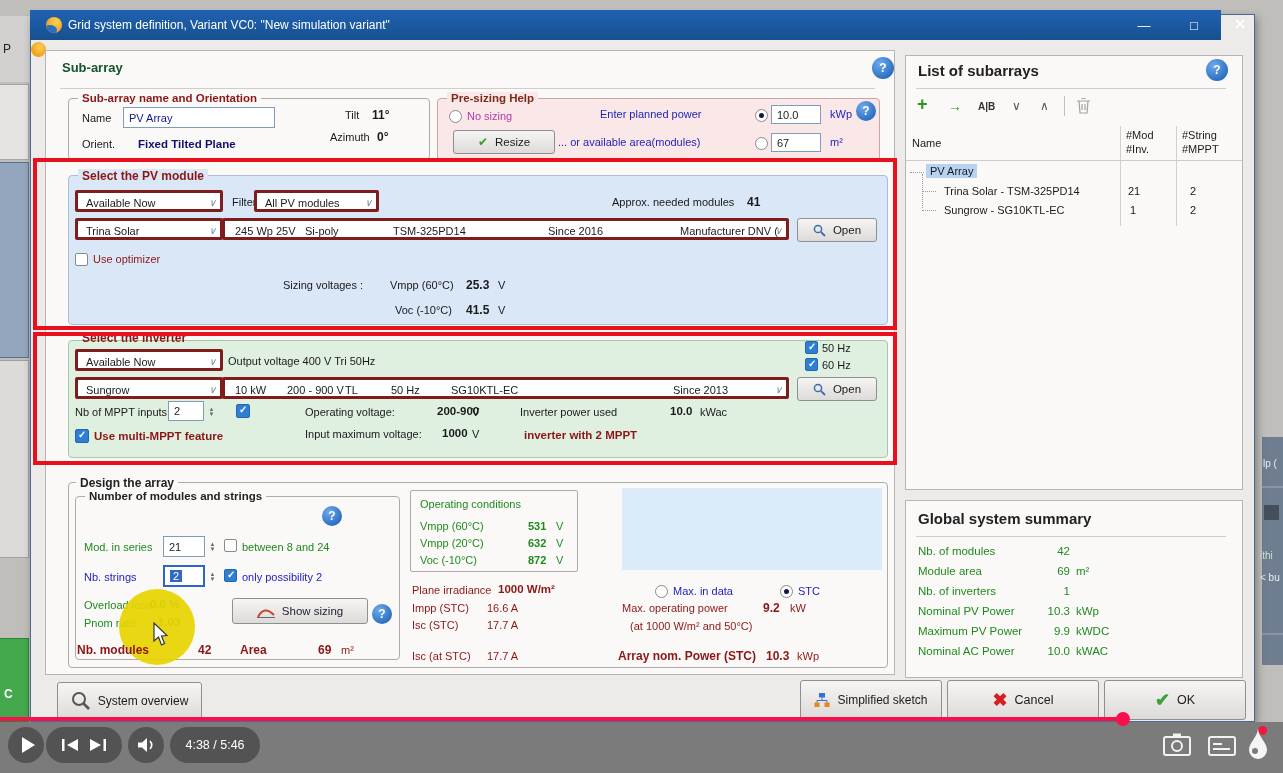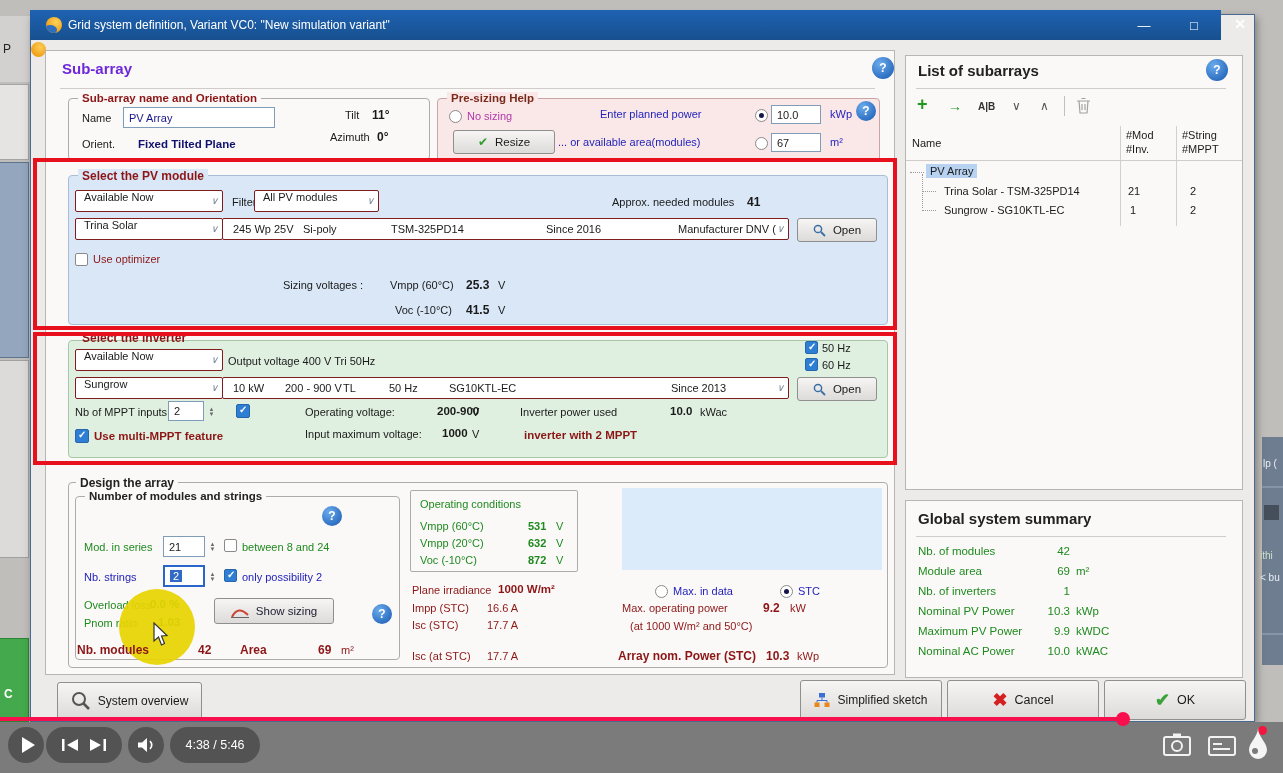--- a/index.html
+++ b/index.html
@@ -8,21 +8,21 @@
 .abs{position:absolute}
 .lbl{position:absolute;white-space:nowrap}
 .b{font-weight:bold}
 .dr{color:#8c1616}
 .gr{color:#1f8a1f}
 .nv{color:#2323bb}
 .mag{color:#b238a8}
 .panel{position:absolute;background:#fbf9f8;border:1px solid #b8b5b2}
 .grp{position:absolute;border:1px solid #aeaba8;border-radius:4px}
 .leg{position:absolute;font-weight:bold;font-size:11.5px;padding:0 4px;background:#fbf9f8;white-space:nowrap}
-.dd{position:absolute;background:#fff;border:1px solid #7f1d1d;border-radius:2px;height:22px;font-size:11px;display:flex;align-items:flex-start;padding:0 18px 0 8px;white-space:nowrap}
+.dd{position:absolute;background:#fff;border:3px solid #7f1d1d;border-radius:2px;height:22px;font-size:11px;display:flex;align-items:flex-end;padding:0 18px 0 8px;white-space:nowrap}
 .dd .chev{position:absolute;right:4px;top:4px;color:#7a8a99;font-size:10px}
 .inp{position:absolute;background:#fff;border:1px solid #7f9db9;height:21px;font-size:11px;color:#15158c;display:flex;align-items:center;padding:0 5px;white-space:nowrap}
 .gbtn{position:absolute;background:linear-gradient(#f6f5f4,#dddbd9);border:1px solid #8f8f8f;border-radius:3px;display:flex;align-items:center;justify-content:center;gap:7px;font-size:11.5px;color:#1a1a1a}
 .chk{position:absolute;width:13px;height:13px;background:#fff;border:1px solid #8a8a8a;border-radius:2px}
 .chk.on{background:#2e7fd4;border-color:#2566ad}
 .chk.on::after{content:"✓";color:#fff;font-size:10px;font-weight:bold;position:absolute;left:2px;top:-1px}
 .rad{position:absolute;width:13px;height:13px;background:#fff;border:1px solid #8a8a8a;border-radius:50%}
 .rad.on::after{content:"";position:absolute;left:3px;top:3px;width:5px;height:5px;border-radius:50%;background:#15154a}
 .help{position:absolute;width:20px;height:20px;border-radius:50%;background:radial-gradient(circle at 35% 30%,#6babec,#2a6cc0 75%);color:#fff;font-weight:bold;font-size:12px;display:flex;align-items:center;justify-content:center}
 .spin{position:absolute;width:13px;height:21px;display:flex;flex-direction:column;align-items:center;justify-content:center;color:#6a6a6a;font-size:6px;line-height:5px}
@@ -67,21 +67,21 @@
     </span>
     <span class="lbl" style="left:38px;top:8px;color:#fff;font-size:12px">Grid system definition, Variant VC0:   "New simulation variant"</span>
     <span class="titlebtn" style="left:1100px;top:5px">—</span>
     <span class="titlebtn" style="left:1150px;top:5px">□</span>
     <span class="titlebtn" style="left:1196px;top:4px;font-weight:bold;font-size:14px">✕</span>
   </div>
 
   <span class="abs" style="left:31px;top:42px;width:15px;height:15px;border-radius:50%;background:radial-gradient(circle at 60% 35%,#ffce54,#ef9f19 70%)"></span>
 
   <div class="panel" style="left:45px;top:50px;width:850px;height:625px"></div>
-  <span class="lbl b" style="left:62px;top:60px;font-size:15px;color:#6d28d9">Sub-array</span>
+  <span class="lbl b" style="left:62px;top:60px;font-size:13px;color:#14532d">Sub-array</span>
   <span class="help" style="left:872px;top:57px;width:22px;height:22px">?</span>
   <div class="hr" style="left:60px;top:88px;width:815px"></div>
 
   <div class="grp" style="left:68px;top:98px;width:362px;height:62px"></div>
   <span class="leg" style="left:78px;top:92px;color:#8c1616">Sub-array name and Orientation</span>
   <span class="lbl" style="left:82px;top:112px">Name</span>
   <div class="inp" style="left:123px;top:107px;width:152px">
       <span>PV Array</span>
     </div>
   <span class="lbl" style="left:82px;top:138px">Orient.</span>
@@ -235,21 +235,21 @@
   <span class="lbl nv" style="left:242px;top:571px">only possibility 2</span>
   <span class="lbl gr" style="left:84px;top:599px">Overload loss</span>
   <span class="lbl gr b" style="left:150px;top:598px;font-size:11.5px">0.0 %</span>
   <span class="lbl gr" style="left:84px;top:617px">Pnom ratio</span>
   <span class="lbl gr b" style="left:158px;top:616px;font-size:11.5px">1.03</span>
 
   <div class="abs" style="left:119px;top:589px;width:76px;height:76px;border-radius:50%;background:rgba(232,212,0,.92)"></div>
   <svg class="abs" style="left:152px;top:622px" width="18" height="26" viewBox="0 0 18 26">
       <path d="M2 1 L2 19 L6.5 15 L9.5 23 L12.5 21.5 L9.5 14 L15 13.5 Z" fill="#fff" stroke="#333" stroke-width="1.2"></path>
     </svg>
-  <div class="gbtn" style="left:214px;top:598px;width:120px;height:26px">
+  <div class="gbtn" style="left:232px;top:598px;width:136px;height:26px">
     <svg width="18" height="13" viewBox="0 0 18 13">
         <path d="M1 12 Q7 0 17 10" stroke="#cc4433" fill="none" stroke-width="2"></path>
         <line x1="0" y1="12.5" x2="18" y2="12.5" stroke="#666"></line>
       </svg>
     <span style="color:#223">Show sizing</span>
   </div>
   <span class="help" style="left:372px;top:604px">?</span>
   <span class="lbl b dr" style="left:77px;top:643px;font-size:12px">Nb. modules</span>
   <span class="lbl b dr" style="left:198px;top:643px;font-size:12px">42</span>
   <span class="lbl b dr" style="left:240px;top:643px;font-size:12px">Area</span>

